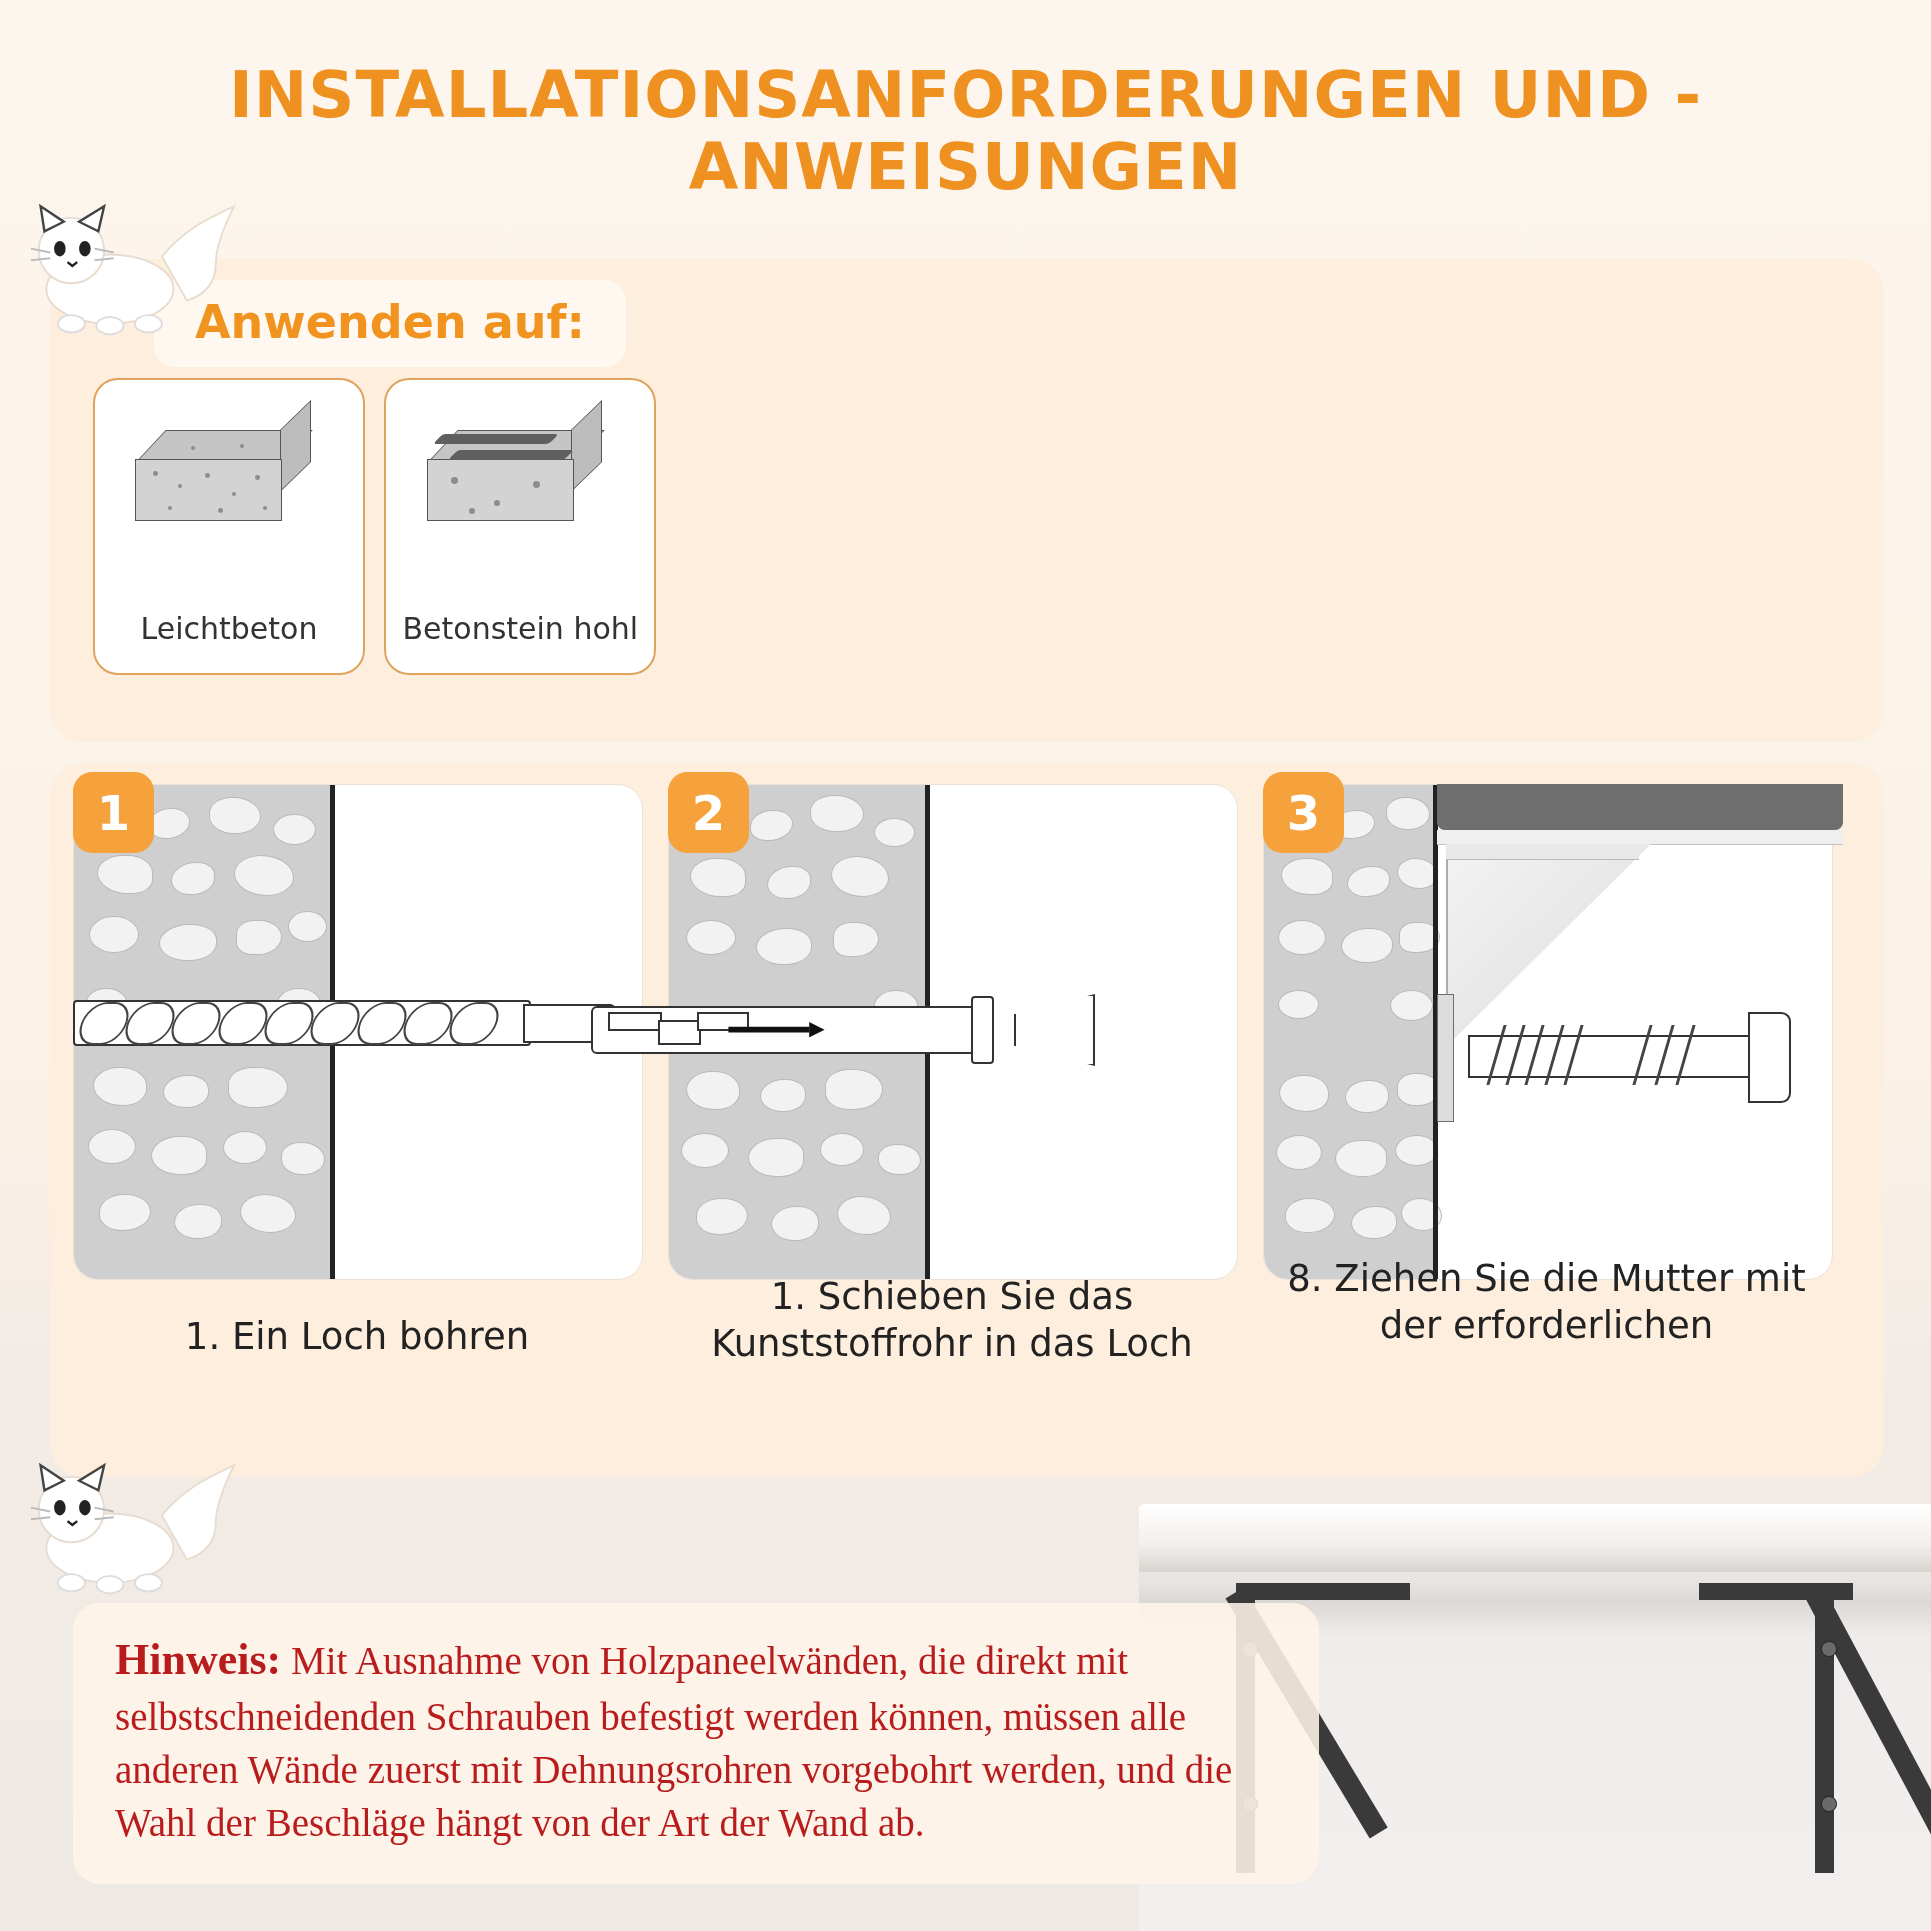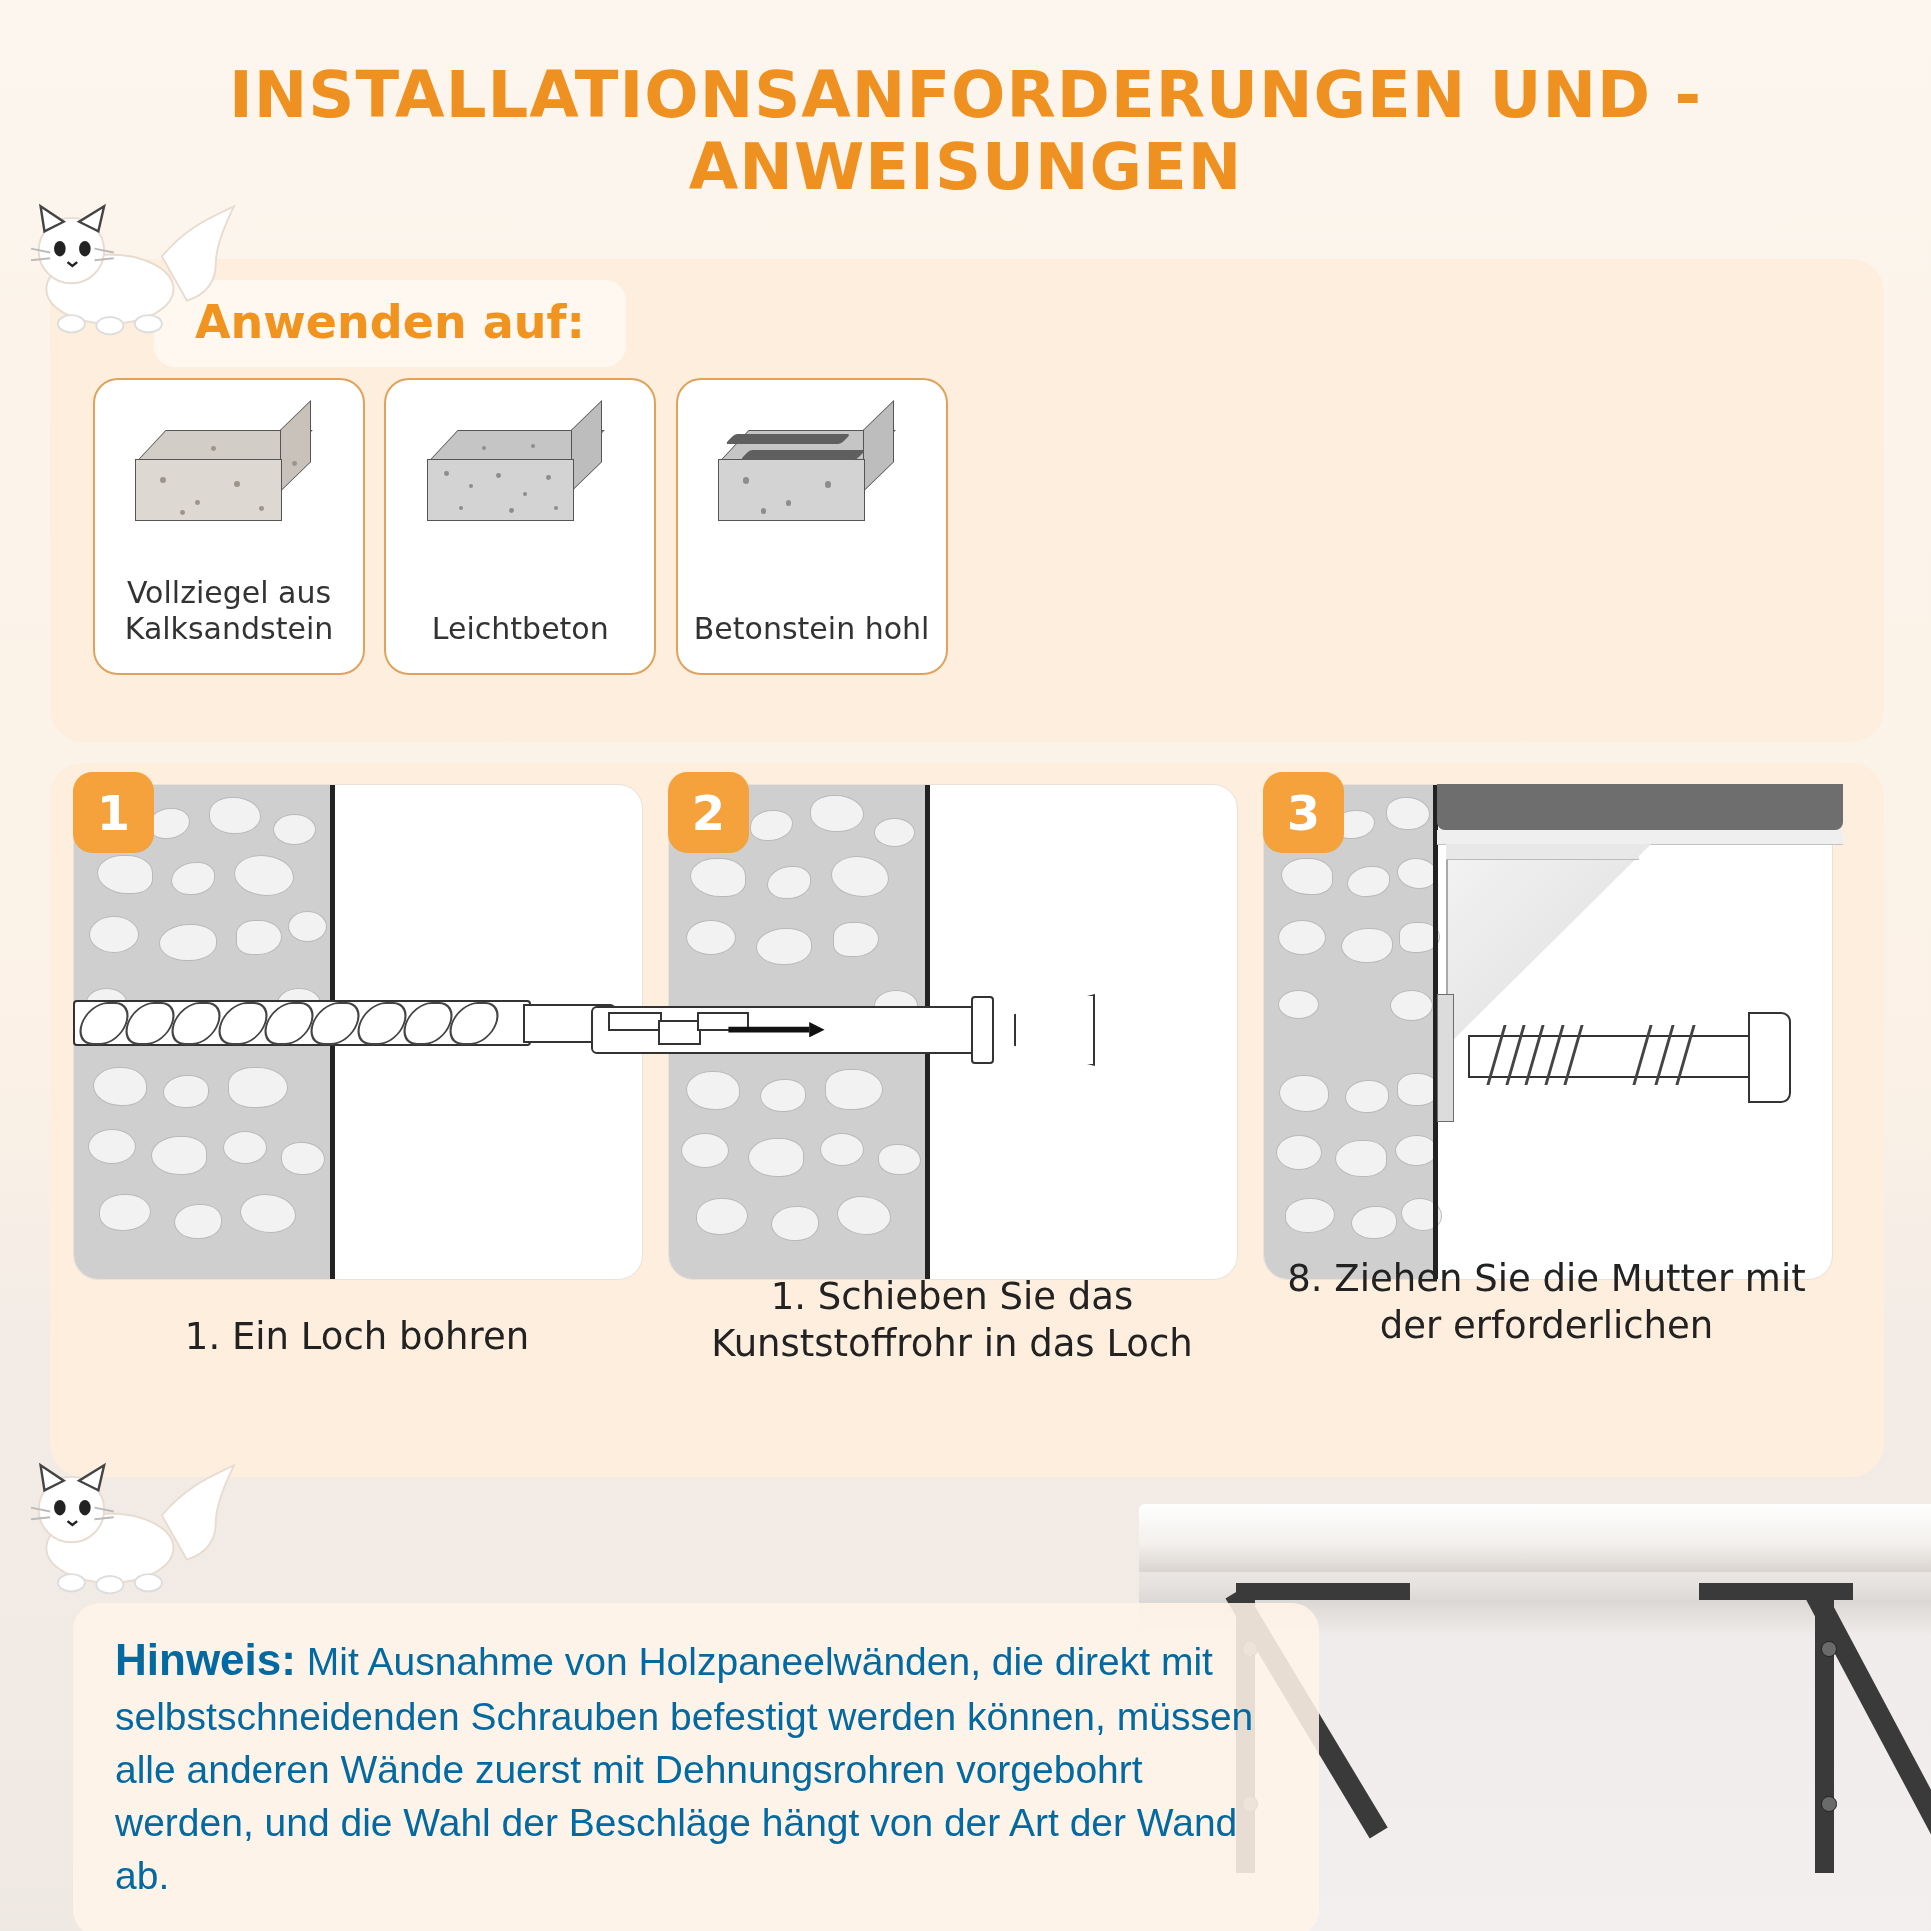--- a/index.html
+++ b/index.html
@@ -361,22 +361,22 @@
     left: 73px; top: 1603px;
     width: 1246px;
     padding: 27px 42px 35px 42px;
     background: rgba(255, 244, 232, 0.88);
     border-radius: 27px;
     box-sizing: border-box;
   }
   .note-text {
     font-size: 39px;
     line-height: 1.36;
-    color: #0369a1;
-    font-family: Liberation Sans, sans-serif;
+    color: #b91c1c;
+    font-family: Liberation Serif, serif;
   }
   .note-text b {
     font-weight: bold;
     font-size: 44px;
   }
 
   
   .cat { position: absolute; }
   .cat1 { left: 17.4px; top: 189px; width: 232px; height: 154px; }
   .cat2 { left: 17.4px; top: 1448px; width: 232px; height: 154px; }
@@ -401,35 +401,20 @@
 <div class="title">INSTALLATIONSANFORDERUNGEN UND -ANWEISUNGEN</div>
 
 <div class="panel-apply"></div>
 <div class="apply-label">Anwenden auf:</div>
 
 <div class="material-row">
 
 
 
 
-  <div class="material-card">
-    <div class="mat-art">
-      <div class="blk-top" style="background:#d2cdc6"></div>
-      <div class="blk-side" style="background:#c8c2ba"></div>
-      <div class="blk-front" style="background:#ddd8d1"></div>
-      <div class="speckle" style="left:42px;top:64px;width:5.8px;height:5.8px;background:#9c958c"></div>
-      <div class="speckle" style="left:77px;top:87px;width:4.8px;height:4.8px;background:#9c958c"></div>
-      <div class="speckle" style="left:116px;top:68px;width:5.8px;height:5.8px;background:#9c958c"></div>
-      <div class="speckle" style="left:141px;top:93px;width:4.8px;height:4.8px;background:#9c958c"></div>
-      <div class="speckle" style="left:62px;top:97px;width:4.8px;height:4.8px;background:#9c958c"></div>
-      <div class="speckle" style="left:93px;top:33px;width:4.8px;height:4.8px;background:#9c958c"></div>
-      <div class="speckle" style="left:174px;top:48px;width:4.8px;height:4.8px;background:#9c958c"></div>
-    </div>
-    <div class="mat-label">Vollziegel aus Kalksandstein</div>
-  </div>
 
   <div class="material-card">
     <div class="mat-art">
       <div class="blk-top"></div>
         <div class="blk-side"></div>
         <div class="blk-front"></div>
       <div class="speckle" style="left:35px;top:58px;width:4.8px;height:4.8px"></div>
       <div class="speckle" style="left:60px;top:71px;width:3.9px;height:3.9px"></div>
       <div class="speckle" style="left:87px;top:60px;width:4.8px;height:4.8px"></div>
       <div class="speckle" style="left:114px;top:79px;width:3.9px;height:3.9px"></div>

